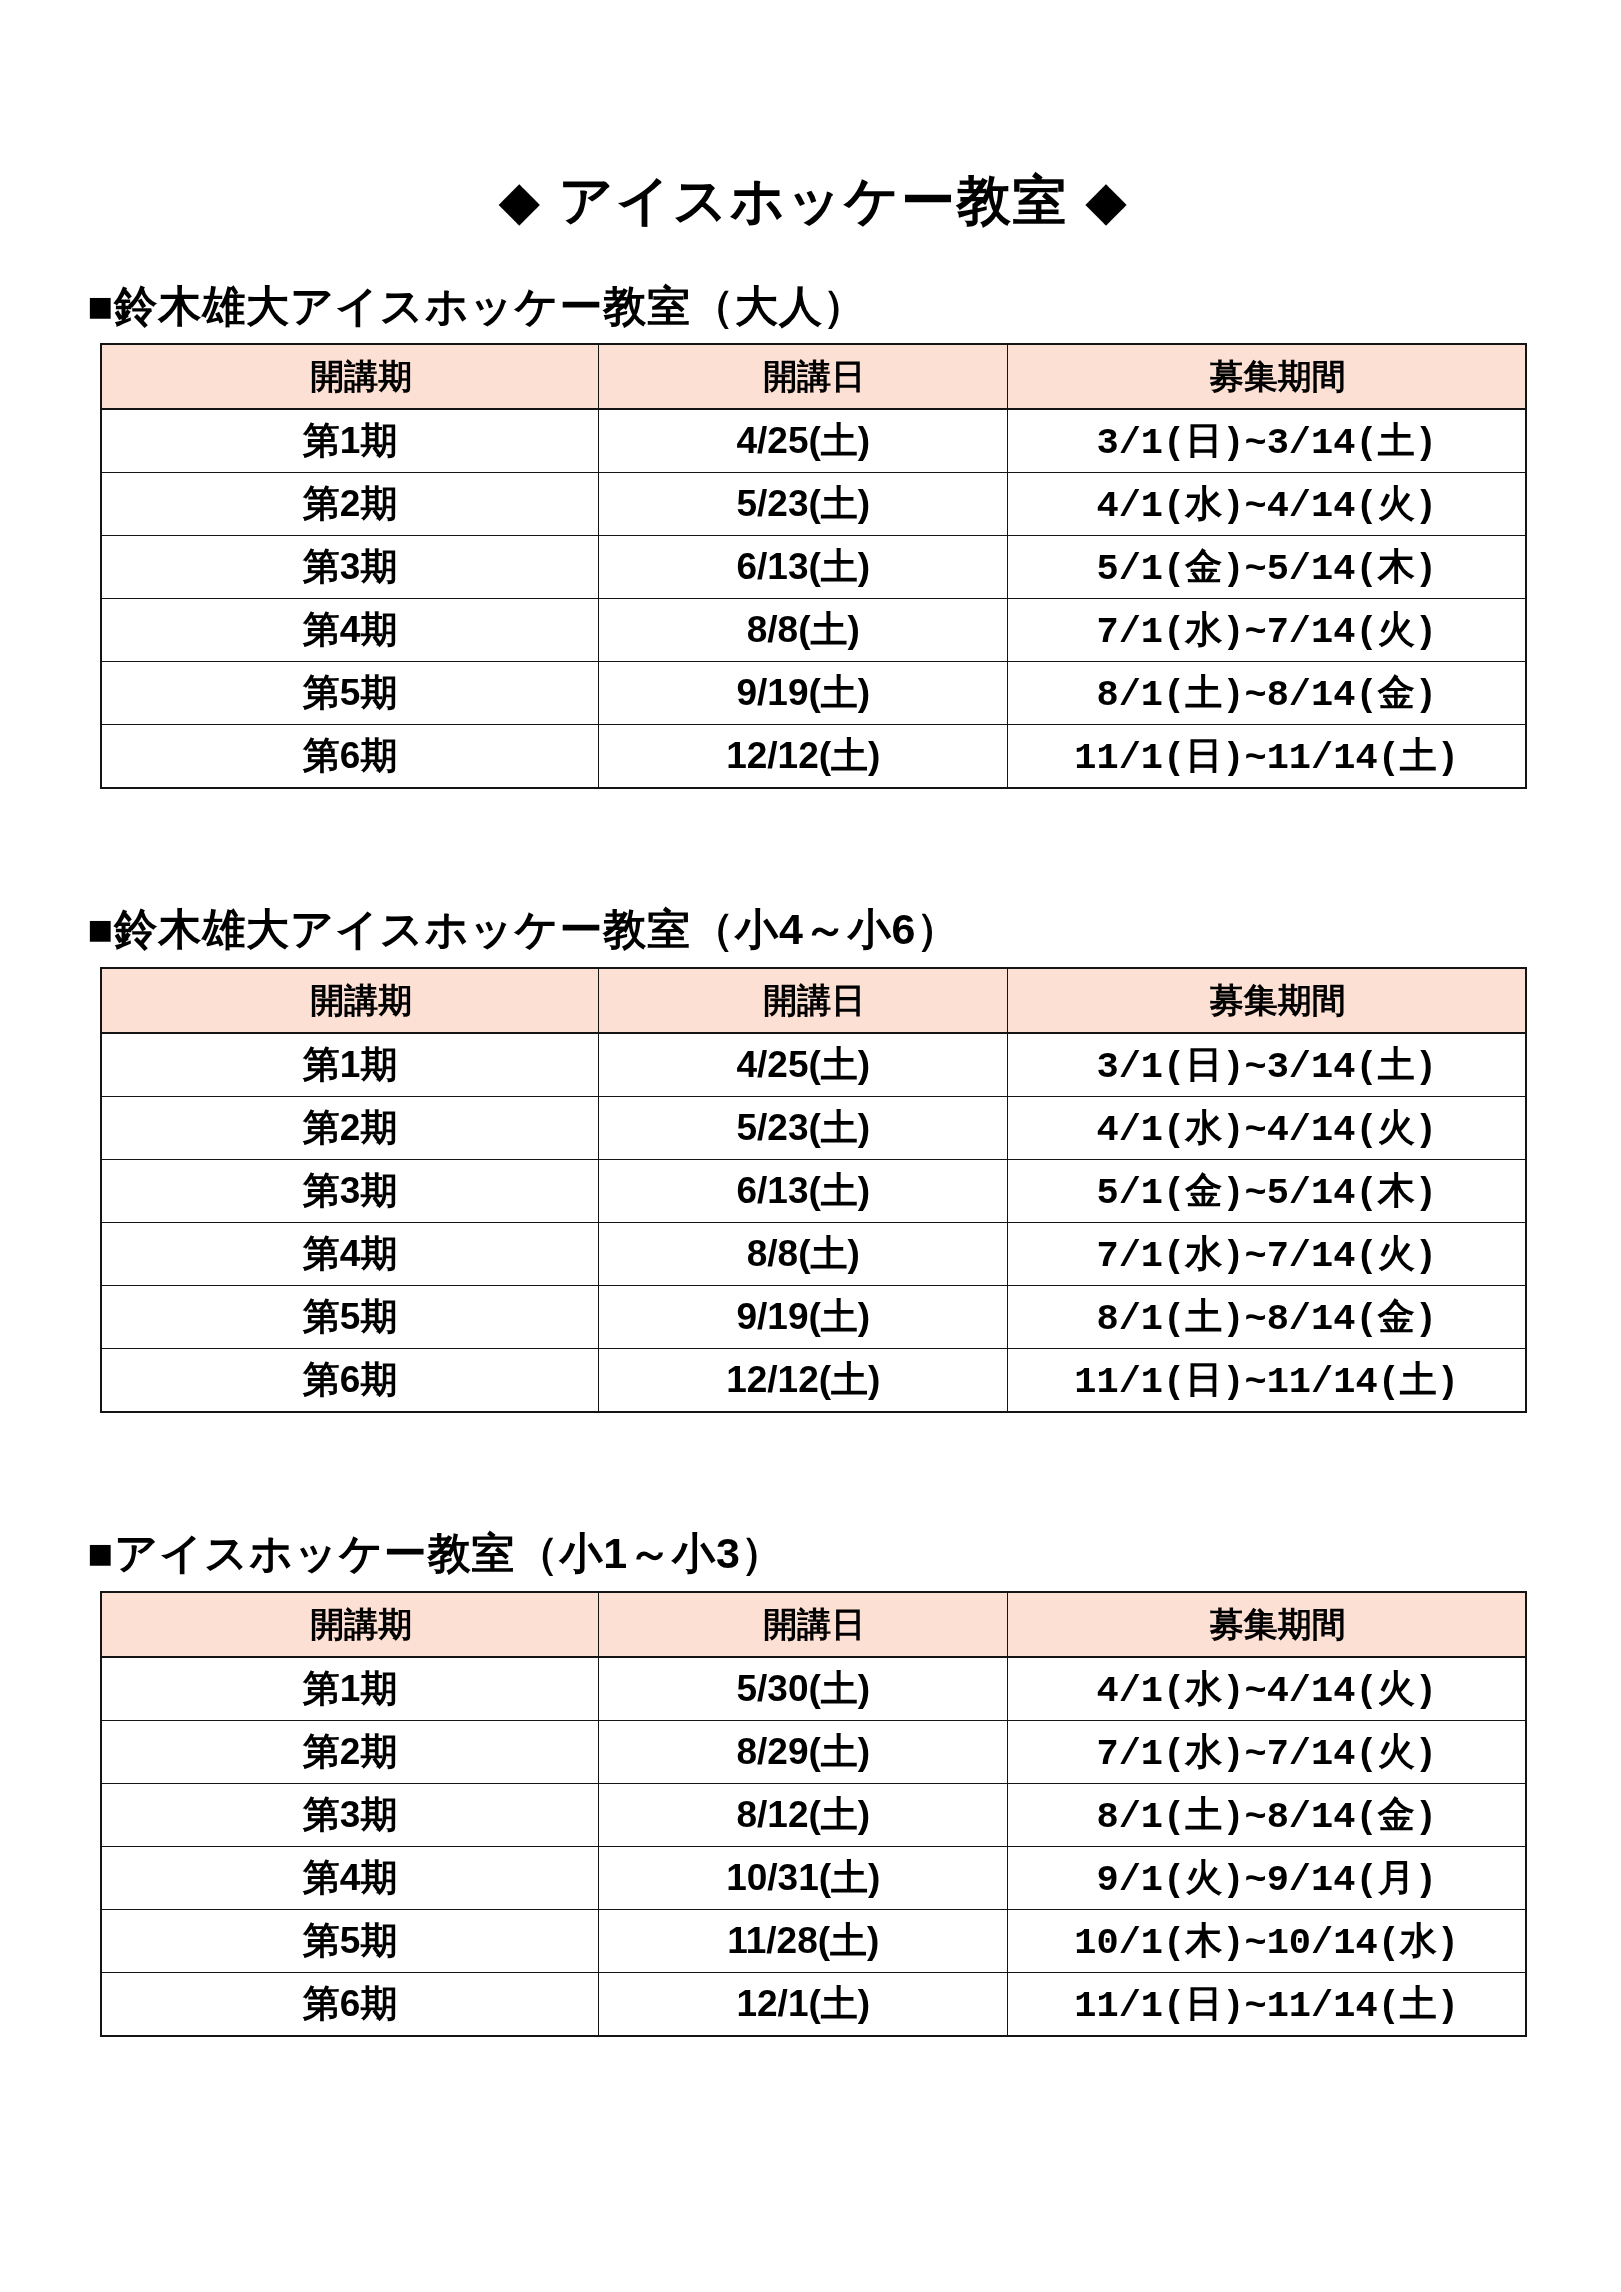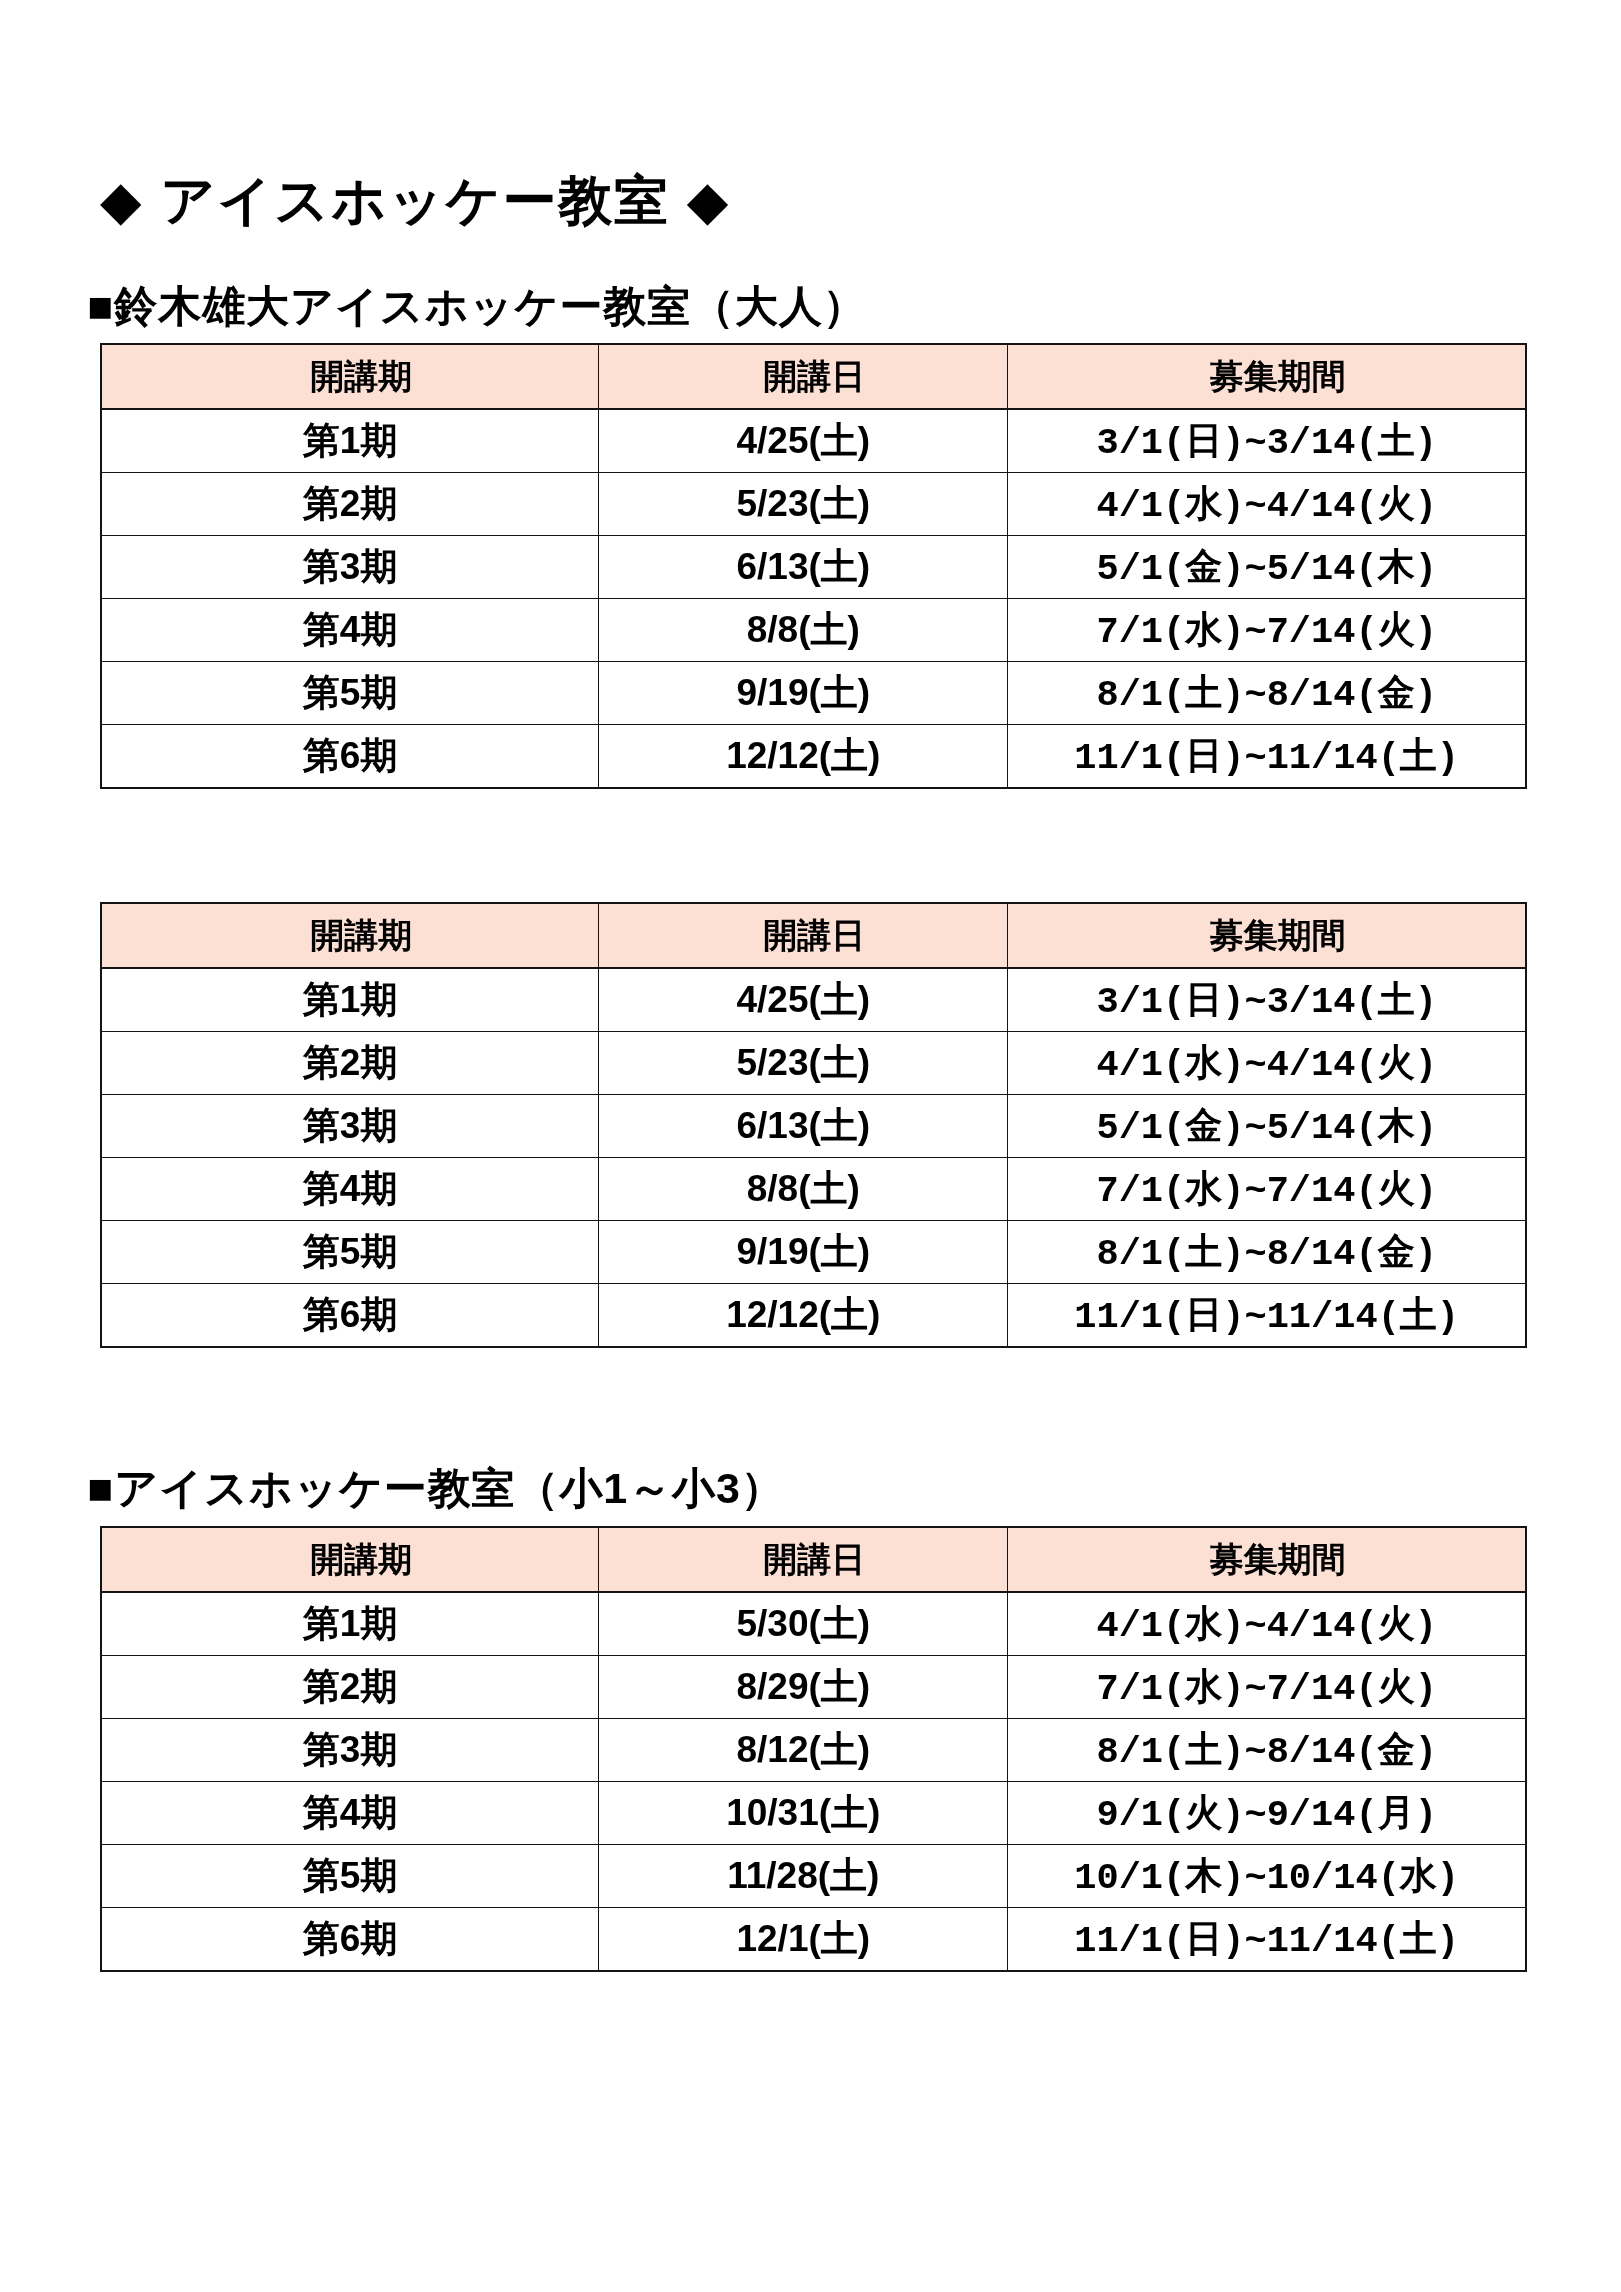--- a/index.html
+++ b/index.html
@@ -18,20 +18,21 @@
     background:var(--page-bg);
     box-sizing:border-box;
     padding:0 94px 0 100px;
     font-family:"Liberation Sans","DejaVu Sans",sans-serif;
     color:var(--text);
     overflow:hidden;
   }
   .title{
     margin:0;
     padding-top:167px;
+    text-align:center;
     font-size:54px;
     font-weight:700;
     letter-spacing:1.8px;
     line-height:1.25;
   }
   .section{margin-top:113px;}
   .section:first-child{margin-top:44px;}
   .section-heading{
     margin:0 0 9px -12.5px;
     font-size:43px;
@@ -117,20 +118,21 @@
             <tr>
               <td class="col0">第6期</td>
               <td class="col1">12/12(土)</td>
               <td class="col2">11/1(日)~11/14(土)</td>
             </tr>
           </tbody>
     </table>
   </section>
 
   <section class="section">
+    <h2 class="section-heading">■鈴木雄大アイスホッケー教室（小4～小6）</h2>
     <table class="schedule-table">
       <thead>
         <tr>
               <th class="col0">開講期</th>
               <th class="col1">開講日</th>
               <th class="col2">募集期間</th>
             </tr>
       </thead>
       <tbody>
             <tr>

